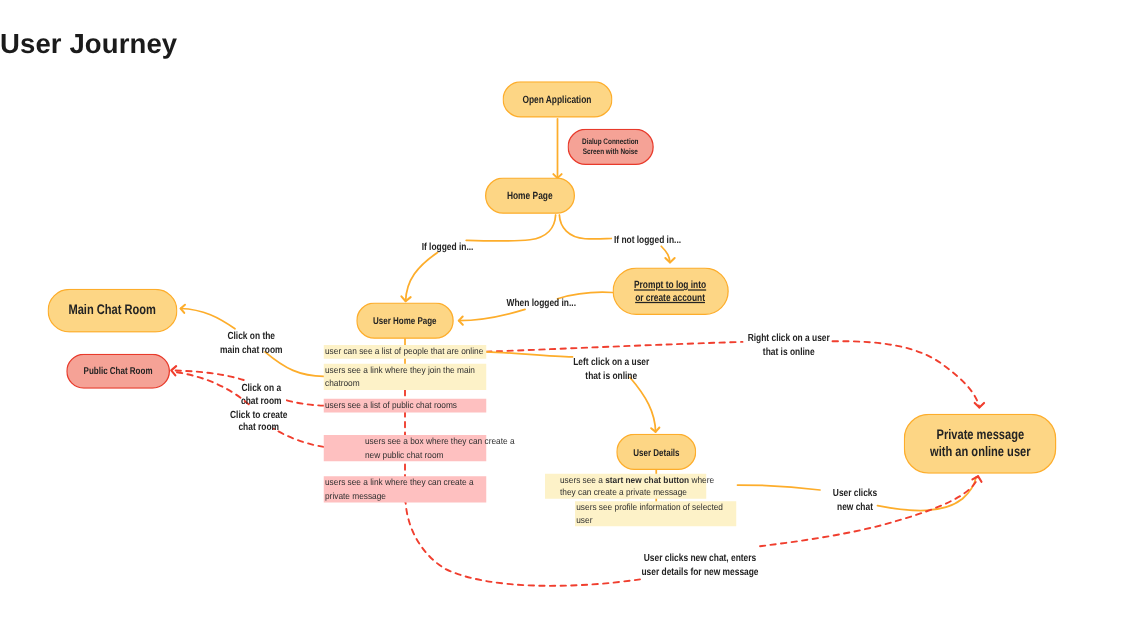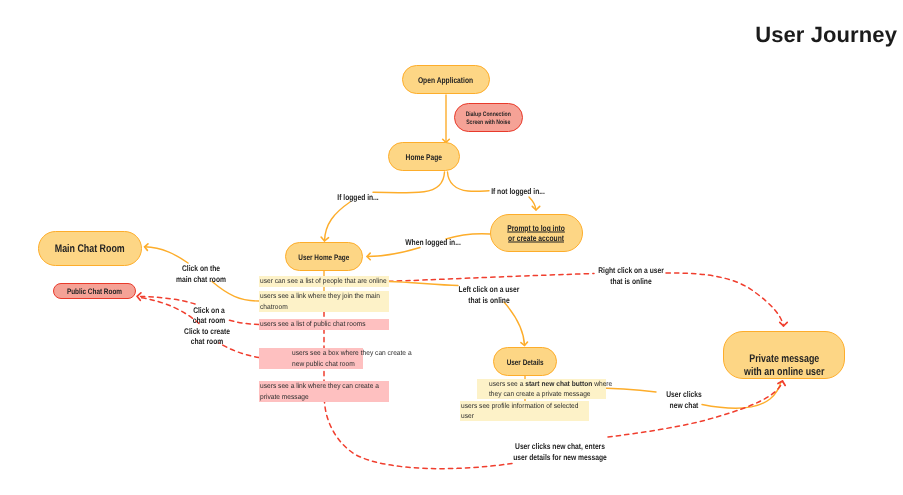--- a/index.html
+++ b/index.html
@@ -16,21 +16,21 @@
   .n-amber{background:#FDD685;border:1.3px solid #FDAD2B;}
   .n-red{background:#F5A296;border:1.3px solid #E83A2B;}
   .tbox{position:absolute;box-sizing:border-box;color:#2e2e2e;font-weight:400;
         line-height:1.5;padding:0 1px;}
   .tbox > span{display:inline-block;transform:scaleX(0.93);transform-origin:left top;}
   .t-yellow{background:#FDF2C8;}
   .t-pink{background:#FEC0C0;text-decoration:underline;}
   .lbl{position:absolute;font-weight:700;color:#232323;text-align:center;
        line-height:1.3;white-space:pre;}
   #title{position:absolute;font-weight:700;color:#1b1b1b;font-size:22px;left:0;
-         top:22px;width:897px;text-align:right;letter-spacing:0.1px;}
+         top:22px;width:897px;text-align:left;letter-spacing:0.1px;}
 </style>
 </head>
 <body>
 
 <div id="stage">
   <svg class="wires" id="wires" viewBox="0 0 903 495">
       <path d="M446,95 L446,142.5" fill="none" stroke="#FDAD2B" stroke-width="1.4" stroke-linecap="round"></path>
       <path d="M442.70,139.30 L446.00,142.50 L449.30,139.30" fill="none" stroke="#FDAD2B" stroke-width="1.6" stroke-linecap="round" stroke-linejoin="round"></path>
       <path d="M444.5,172 C444,182 438,190 424,191.8 C408,193.5 388,192.8 373,192.3" fill="none" stroke="#FDAD2B" stroke-width="1.4" stroke-linecap="round"></path>
       <path d="M350,202 C334,213 325,224 324.5,241" fill="none" stroke="#FDAD2B" stroke-width="1.4" stroke-linecap="round"></path>
@@ -79,38 +79,38 @@
       <div class="node n-amber" style="left: 490px; top: 214px; width: 93px; height: 38px; font-size: 8.4px; text-decoration: underline;">
         <span style="white-space: pre;">Prompt to log into
 or create account</span>
       </div>
       <div class="node n-amber" style="left: 285px; top: 242px; width: 78px; height: 29px; font-size: 8px;">
         <span style="white-space: pre;">User Home Page</span>
       </div>
       <div class="node n-amber" style="left: 38px; top: 231px; width: 104px; height: 35px; font-size: 11.1px;">
         <span style="white-space: pre;">Main Chat Room</span>
       </div>
-      <div class="node n-red" style="left: 53px; top: 283px; width: 83px; height: 16px; font-size: 8px;">
+      <div class="node n-red" style="left: 53px; top: 283px; width: 83px; height: 28px; font-size: 8px;">
         <span style="white-space: pre;">Public Chat Room</span>
       </div>
       <div class="node n-amber" style="left: 493px; top: 347px; width: 64px; height: 29px; font-size: 8px;">
         <span style="white-space: pre;">User Details</span>
       </div>
-      <div class="node n-amber" style="left: 723px; top: 330.5px; width: 122px; height: 48px; font-size: 11.1px; border-radius: 20px; align-items: flex-end;">
+      <div class="node n-amber" style="left: 723px; top: 330.5px; width: 122px; height: 48px; font-size: 11.1px; border-radius: 20px;">
         <span style="white-space: pre;">Private message
 with an online user</span>
       </div>
     </div>
   <div id="notes-layer">
       <div class="tbox t-yellow" style="left: 259px; top: 276px; width: 130px; height: 11px; font-size: 7.15px;"><span style="width: 139.785px;">user can see a list of people that are online</span></div>
       <div class="tbox t-yellow" style="left: 259px; top: 291px; width: 130px; height: 21px; font-size: 7.15px;"><span style="width: 139.785px;">users see a link where they join the main chatroom</span></div>
       <div class="tbox t-pink" style="left: 259px; top: 319px; width: 130px; height: 11px; font-size: 7.15px;"><span style="width: 139.785px;">users see a list of public chat rooms</span></div>
-      <div class="tbox t-pink" style="left: 259px; top: 348px; width: 104px; height: 21px; font-size: 7.15px; padding-left: 33px;"><span style="width: 139.785px;">users see a box where they can create a new public chat room</span></div>
+      <div class="tbox t-pink" style="left: 259px; top: 348px; width: 130px; height: 21px; font-size: 7.15px; padding-left: 33px;"><span style="width: 139.785px;">users see a box where they can create a new public chat room</span></div>
       <div class="tbox t-pink" style="left: 259px; top: 381px; width: 130px; height: 21px; font-size: 7.15px;"><span style="width: 139.785px;">users see a link where they can create a private message</span></div>
-      <div class="tbox t-yellow" style="left: 477px; top: 378.5px; width: 129px; height: 20px; font-size: 7.15px; padding-left: 12px;"><span style="width: 138.71px;">users see a <b>start new chat button</b> where they can create a private message</span></div>
+      <div class="tbox t-yellow" style="left: 436px; top: 378.5px; width: 129px; height: 20px; font-size: 7.15px; padding-left: 12px;"><span style="width: 138.71px;">users see a <b>start new chat button</b> where they can create a private message</span></div>
       <div class="tbox t-yellow" style="left: 460px; top: 400.5px; width: 129px; height: 20px; font-size: 7.15px;"><span style="width: 138.71px;">users see profile information of selected user</span></div>
     </div>
   <div id="labels-layer">
       <div class="lbl" style="left: 357.5px; top: 193px; font-size: 8.2px; transform: translateX(-50%) scaleX(0.82);">If logged in...</div>
       <div class="lbl" style="left: 517.5px; top: 187px; font-size: 8.2px; transform: translateX(-50%) scaleX(0.82);">If not logged in...</div>
       <div class="lbl" style="left: 432.5px; top: 238px; font-size: 8.2px; transform: translateX(-50%) scaleX(0.82);">When logged in...</div>
       <div class="lbl" style="left: 201px; top: 264px; font-size: 8.2px; transform: translateX(-50%) scaleX(0.82);">Click on the
 main chat room</div>
       <div class="lbl" style="left: 209px; top: 305.5px; font-size: 8.2px; transform: translateX(-50%) scaleX(0.82);">Click on a
 chat room</div>

